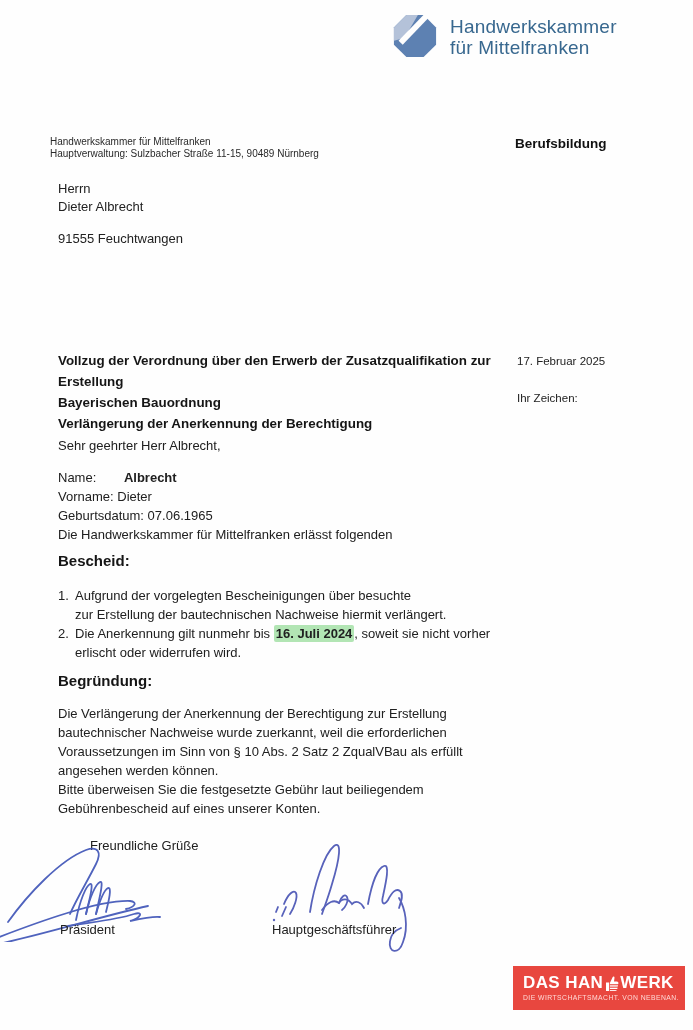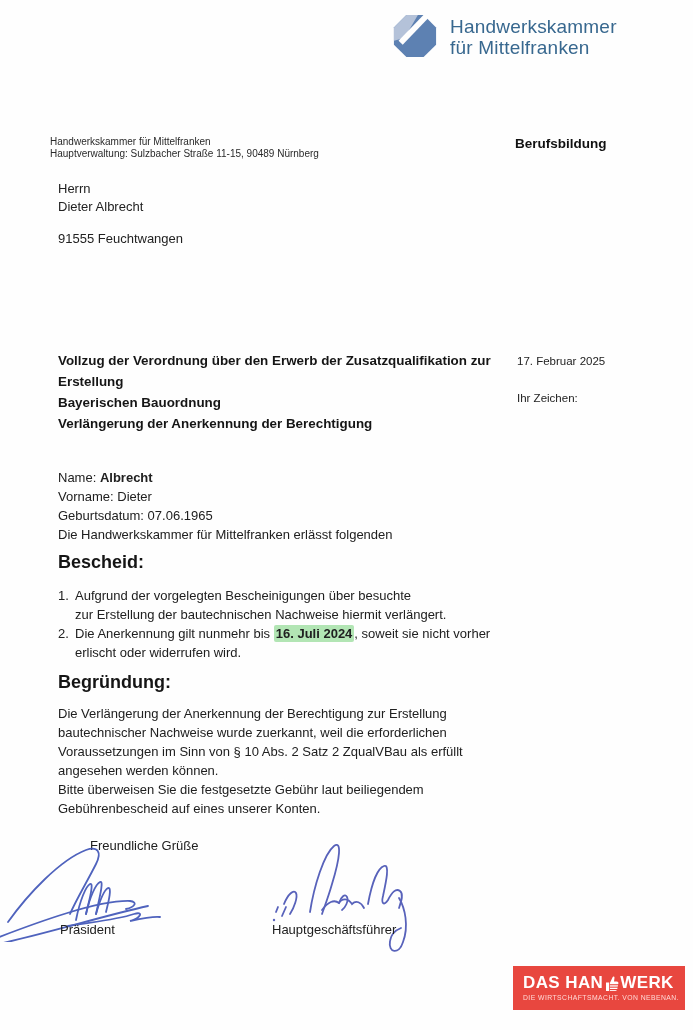--- a/index.html
+++ b/index.html
@@ -14,22 +14,22 @@
   .sender-line{font-size:10px;line-height:12px;color:#2a2a2a;}
   .department{font-size:13.5px;font-weight:bold;color:#111;}
   
   .address{font-size:13px;line-height:18px;color:#222;}
   .address .gap{height:14px;}
   
   .subject div{font-size:13.4px;font-weight:bold;line-height:21px;color:#151515;}
   .meta{font-size:11.5px;color:#222;}
   
   .body-text{font-size:13px;line-height:19px;color:#202020;}
-  .b{font-weight:bold;}
-  .heading{font-size:18px;font-weight:bold;color:#151515;}
+  .b{font-weight:bold;margin-left:24px;}
+  .heading{font-size:15px;font-weight:bold;color:#151515;}
   .num-item{display:flex;}
   .num-item .num{width:17px;flex:0 0 17px;}
   .hl{background:#b2e5b4;font-weight:bold;padding:1px 2px;border-radius:2px;}
   .sig-label{font-size:13px;color:#202020;}
   
   .dh-box{background:#e8473f;width:172px;height:44px;display:flex;flex-direction:column;justify-content:center;padding:0 0 0 10px;box-sizing:border-box;}
   .dh-title{color:#fff;font-weight:800;font-size:17px;letter-spacing:.4px;line-height:18px;display:flex;align-items:center;white-space:nowrap;}
   .dh-tag{color:#ffd9d6;font-size:6.8px;letter-spacing:.45px;line-height:9px;margin-top:1px;white-space:nowrap;}
   .thumb-wrap{display:inline-block;width:15px;height:16px;margin:0 1px;position:relative;top:1px;}
   svg{display:block;}
@@ -67,20 +67,21 @@
 
   <div class="abs subject" style="left:58px;top:350px;width:455px;">
     <div>Vollzug der Verordnung über den Erwerb der Zusatzqualifikation zur Erstellung</div>
     <div>Bayerischen Bauordnung</div>
     <div>Verlängerung der Anerkennung der Berechtigung</div>
   </div>
 
   <div class="abs meta" style="left:517px;top:355px;">17. Februar 2025</div>
   <div class="abs meta" style="left:517px;top:392px;">Ihr Zeichen:</div>
 
+  <div class="abs body-text" style="left:58px;top:436px;">Sehr geehrter Herr Albrecht,</div>
 
   <div class="abs body-text" style="left:58px;top:468px;">
     <div><span>Name: </span><span class="b">Albrecht</span></div>
     <div>Vorname: Dieter</div>
     <div>Geburtsdatum: 07.06.1965</div>
     <div>Die Handwerkskammer für Mittelfranken erlässt folgenden</div>
   </div>
 
   <div class="abs heading" style="left:58px;top:552px;">Bescheid:</div>
 

